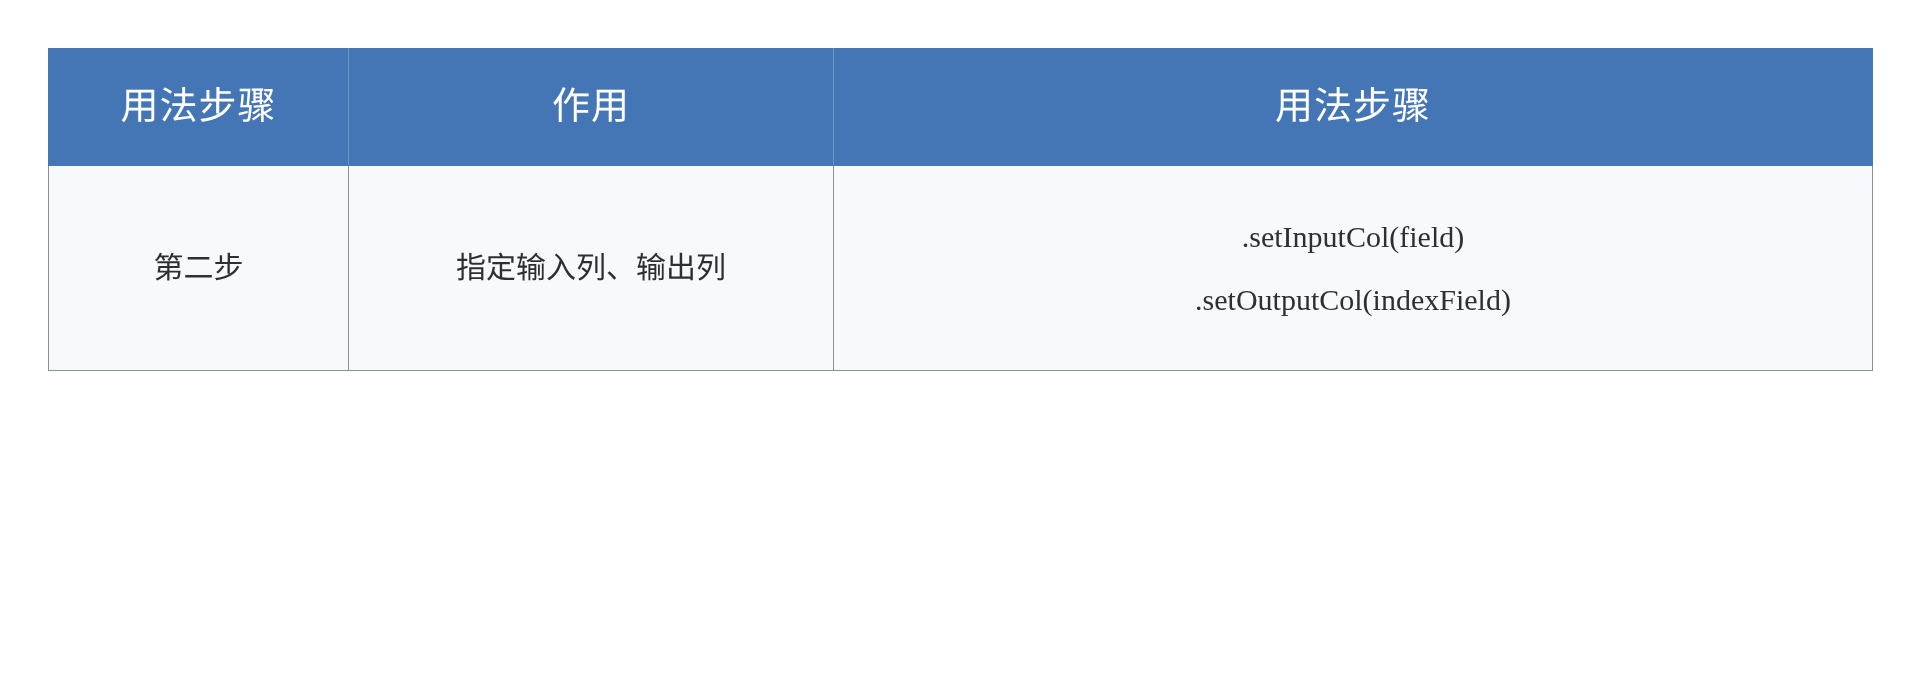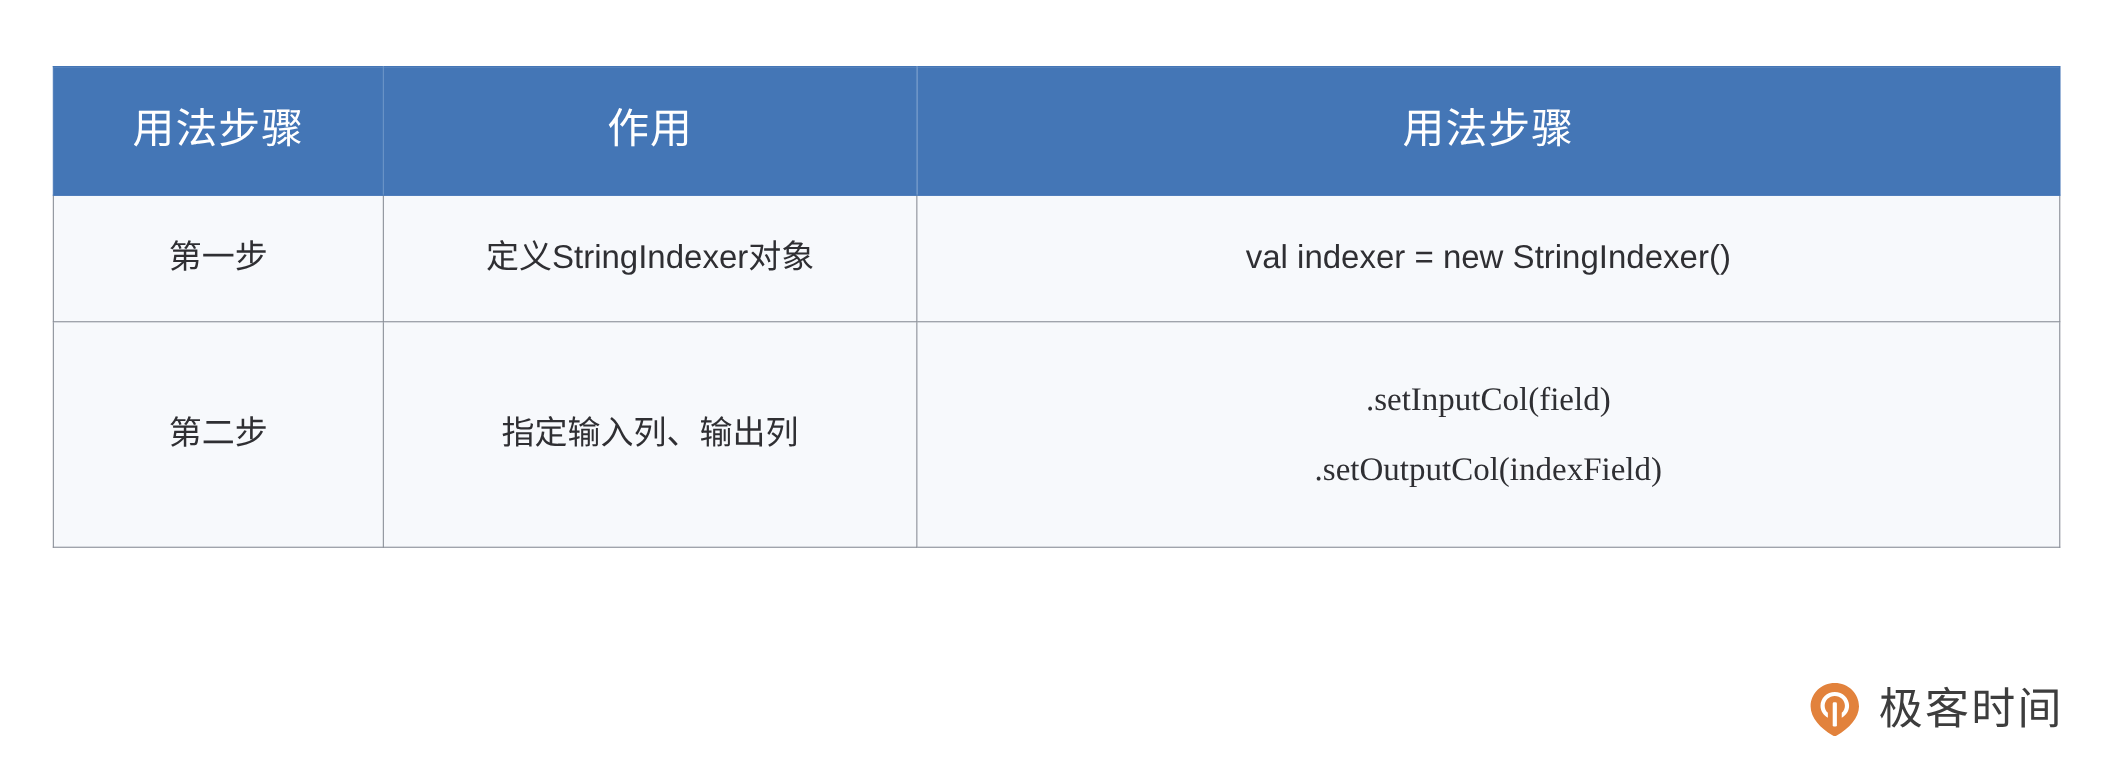--- a/index.html
+++ b/index.html
@@ -20,21 +20,21 @@
   .page {
     position: absolute;
     inset: 0;
     background: #ffffff;
   }
 
   
   .table-wrap {
     position: absolute;
     left: 48px;
-    top: 60px;
+    top: 48px;
     width: 1824px;
   }
 
   table.usage-table {
     width: 100%;
     border-collapse: collapse;
     table-layout: fixed;
     background: #f7f9fc;
   }
 
@@ -122,46 +122,29 @@
       </colgroup>
       <thead>
         <tr>
           <th>用法步骤</th>
           <th>作用</th>
           <th>用法步骤</th>
         </tr>
       </thead>
       <tbody>
 
-        <tr class="row-1">
-          <td>第一步</td>
-          <td>定义StringIndexer对象</td>
-          <td class="code-cell">
-            <span class="code-line">val indexer = new StringIndexer()</span>
-          </td>
-        </tr>
 
         <tr class="row-2">
           <td>第二步</td>
           <td>指定输入列、输出列</td>
           <td class="code-cell">
             <span class="code-line">.setInputCol(field)</span>
             <span class="code-line">.setOutputCol(indexField)</span>
           </td>
         </tr>
 
 
       </tbody>
     </table>
   </div>
 
-  <div class="watermark">
-    <span class="wm-mark">
-      <svg width="52" height="52" viewBox="0 0 52 52" aria-hidden="true">
-        <path d="M26 2 C13.8 2 4 11.5 4 23.2 C4 33.2 13 43.2 24.2 49.6 C25.3 50.3 26.7 50.3 27.8 49.6 C39 43.2 48 33.2 48 23.2 C48 11.5 38.2 2 26 2 Z" fill="#e2823c"></path>
-        <path d="M26 10 C18.8 10 13 15.6 13 22.5 C13 27.2 15.7 31.3 19.7 33.4 L19.7 28.9 C17.9 27.4 16.8 25.1 16.8 22.5 C16.8 17.7 20.9 13.7 26 13.7 C31.1 13.7 35.2 17.7 35.2 22.5 C35.2 25.1 34.1 27.4 32.3 28.9 L32.3 33.4 C36.3 31.3 39 27.2 39 22.5 C39 15.6 33.2 10 26 10 Z" fill="#ffffff"></path>
-        <rect x="24.1" y="19.5" width="3.8" height="22" rx="1.2" fill="#ffffff"></rect>
-      </svg>
-    </span>
-    <span class="wm-text">极客时间</span>
-  </div>
 
 </div>
 
 </body></html>

